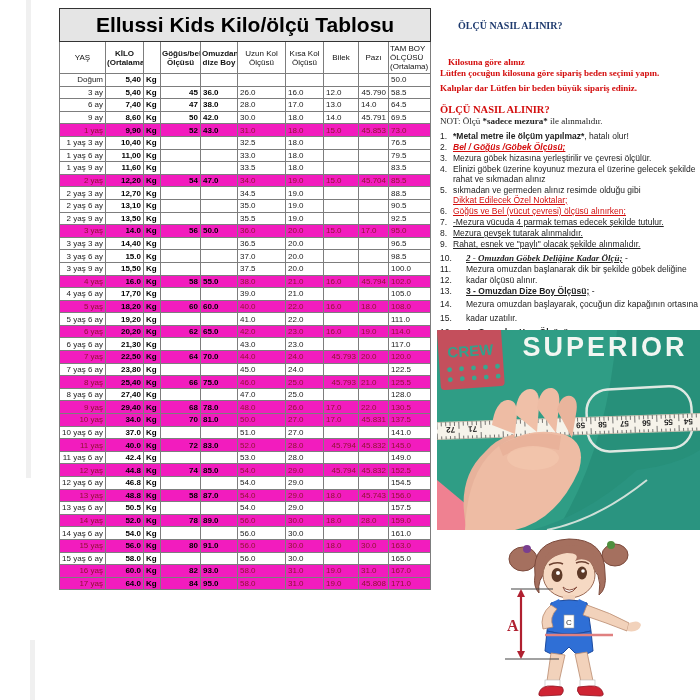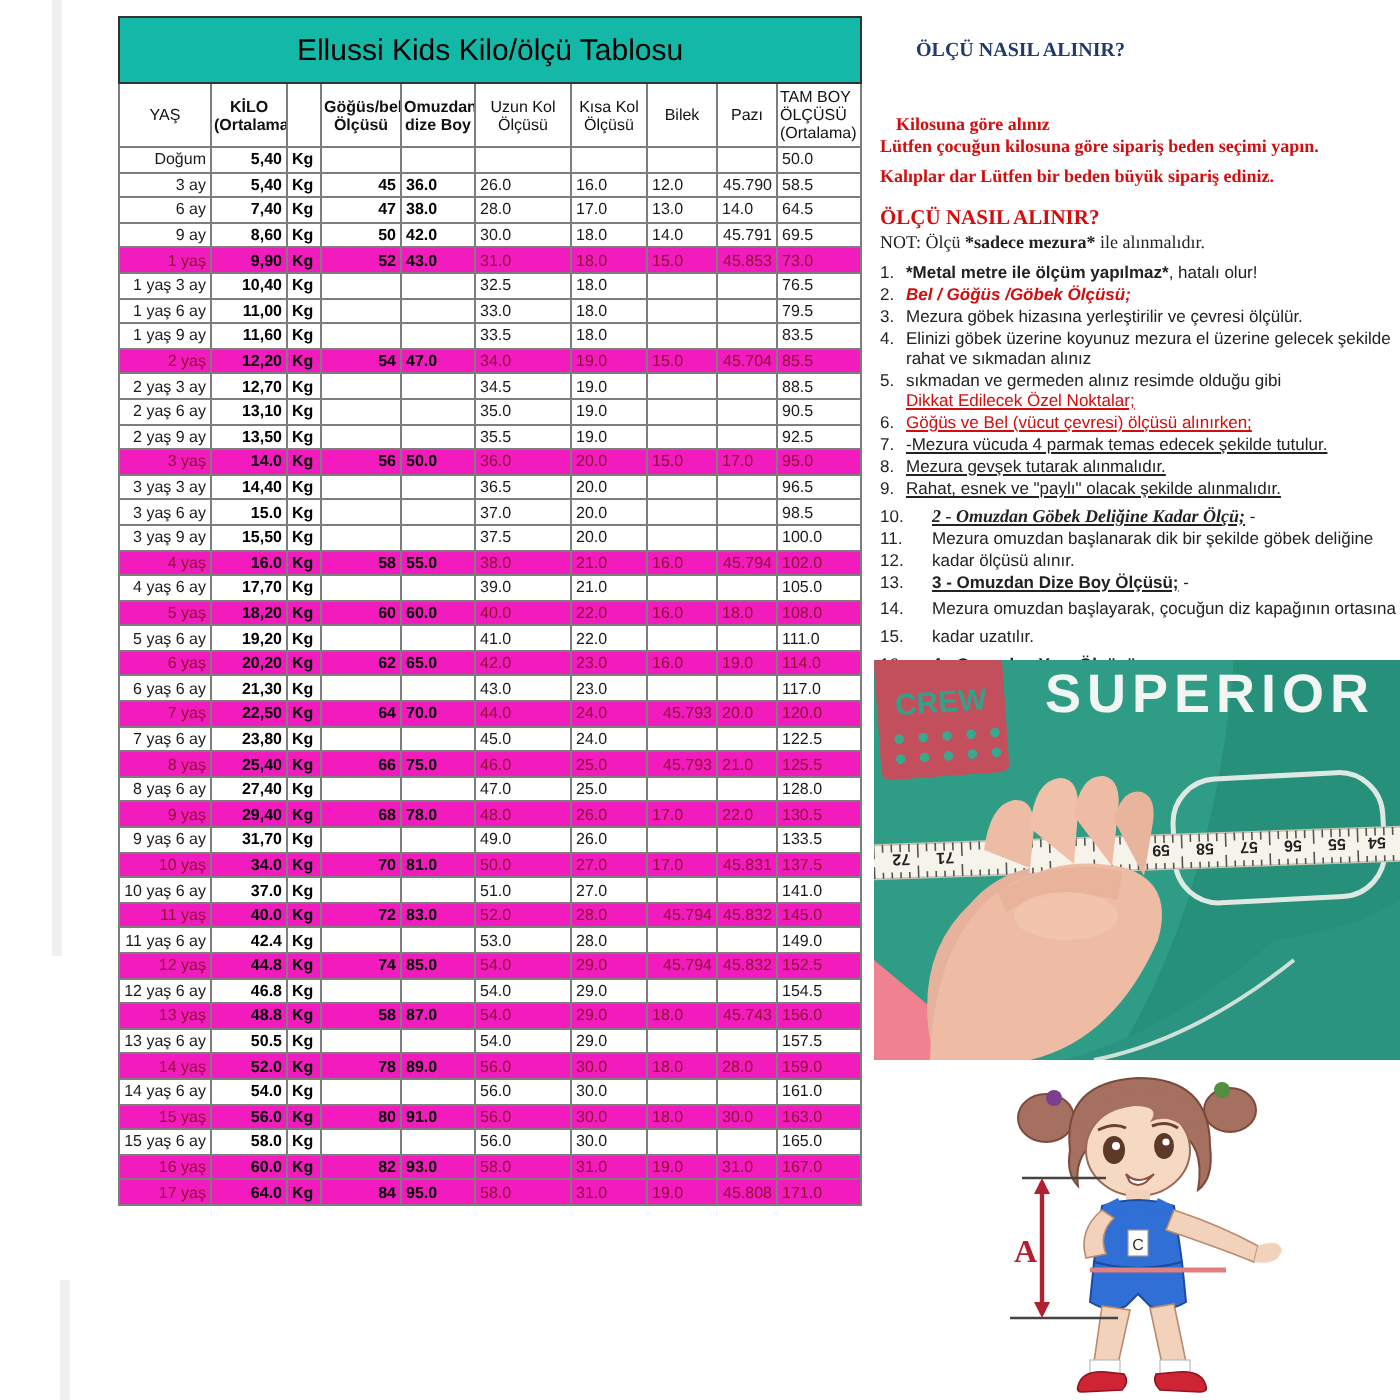--- a/index.html
+++ b/index.html
@@ -3,21 +3,21 @@
 <meta charset="utf-8">
 <style>
   html,body{margin:0;padding:0;}
   body{width:700px;height:700px;background:#ffffff;position:relative;overflow:hidden;
        font-family:"Liberation Sans",sans-serif;}
   .strip{position:absolute;background:#f0f0f0;}
   
   #table-wrap{position:absolute;left:59px;top:8px;}
   table{border-collapse:collapse;table-layout:fixed;width:371px;border:1px solid #333;}
   td,th{border:1px solid #7d7d7d;overflow:hidden;}
-  th.title{font-size:15px;font-weight:normal;height:30px;color:#000;border:1px solid #333;background:#14b8a6;}
+  th.title{font-size:21px;font-weight:bold;height:30px;color:#000;border:1px solid #333;background:#e5e5e5;}
   thead th.colh{font-size:8px;font-weight:normal;white-space:pre-line;height:31px;padding:0 1px;color:#111;line-height:9px;}
   thead th.colh.b{font-weight:bold;}
   tbody td{font-size:8px;height:11.6px;line-height:11px;padding:0 2px;white-space:nowrap;color:#1a1a1a;}
   td.b{font-weight:bold;color:#000;}
   td.r{text-align:right;}
   td.c-yas{text-align:right;}
   tr.hl td{background:#F21CBE;color:#8f1333;}
   tr.hl td.b{color:#000;}
   
   #panel{position:absolute;left:440px;top:20px;width:258px;}
@@ -27,21 +27,21 @@
   .note{font-size:9px;color:#222;font-family:"Liberation Serif",serif;margin-top:1px;}
   .note b{font-weight:bold;}
   #howto-list{margin-top:6px;font-size:8.5px;color:#222;line-height:9.6px;}
   .li{display:flex;margin-bottom:1.5px;}
   .li .num{flex:0 0 13px;}
   .li.wide .num{flex:0 0 26px;}
   .li.sp{margin-top:4px;}
   .seg.b{font-weight:bold;}
   .seg.u{text-decoration:underline;}
   .seg.ru{color:#d30d0d;text-decoration:underline;}
-  .seg.rbiu{color:#d30d0d;font-weight:bold;font-style:italic;}
+  .seg.rbiu{color:#d30d0d;font-weight:bold;font-style:italic;text-decoration:underline;}
   .seg.biu{font-weight:bold;font-style:italic;text-decoration:underline;font-family:"Liberation Serif",serif;font-size:9px;}
   .seg.bu{font-weight:bold;text-decoration:underline;}
   
   #photo{position:absolute;left:437px;top:330px;width:263px;height:200px;}
   #figure{position:absolute;left:483px;top:531px;width:168px;height:168px;}
 </style>
 </head>
 <body>
 
 <div class="strip" style="left:26px;top:0;width:5px;height:478px;"></div>
@@ -402,32 +402,20 @@
           <td class="c-yas">9 yaş</td>
           <td class="b r">29,40</td>
           <td class="b">Kg</td>
           <td class="b r">68</td>
           <td class="b">78.0</td>
           <td>48.0</td>
           <td>26.0</td>
           <td>17.0</td>
           <td>22.0</td>
           <td>130.5</td>
-        </tr>
-        <tr>
-          <td class="c-yas">9 yaş 6 ay</td>
-          <td class="b r">31,70</td>
-          <td class="b">Kg</td>
-          <td class="b r"></td>
-          <td class="b"></td>
-          <td>49.0</td>
-          <td>26.0</td>
-          <td></td>
-          <td></td>
-          <td>133.5</td>
         </tr>
         <tr class="hl">
           <td class="c-yas">10 yaş</td>
           <td class="b r">34.0</td>
           <td class="b">Kg</td>
           <td class="b r">70</td>
           <td class="b">81.0</td>
           <td>50.0</td>
           <td>27.0</td>
           <td>17.0</td>

